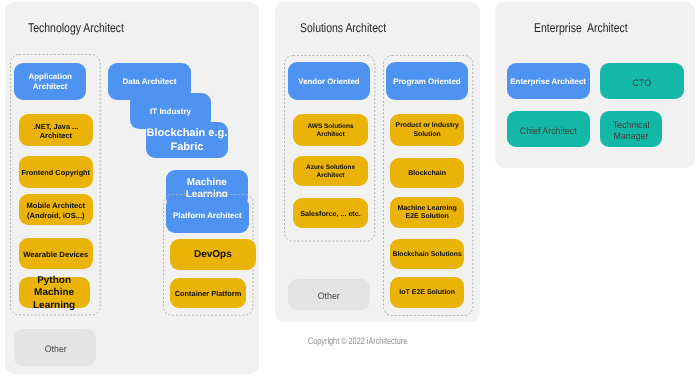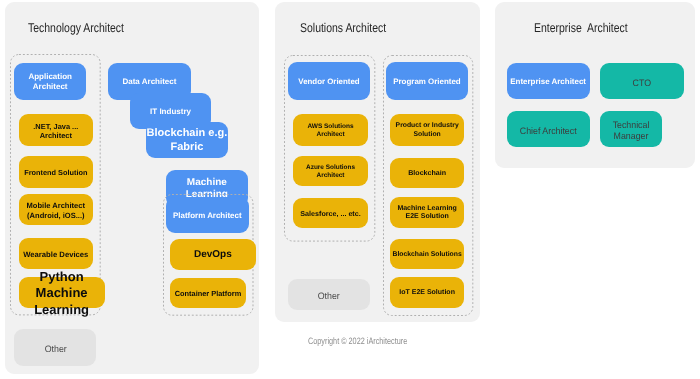--- a/index.html
+++ b/index.html
@@ -33,25 +33,25 @@
 <div class="dgroup" style="left:10.3px;top:54.1px;width:90.7px;height:261.4px">
     <svg width="90.7" height="261.4" viewBox="0 0 90.7 261.4">
       <rect x="0.5" y="0.5" width="89.7" height="260.4" rx="8.5" ry="8.5" fill="none" stroke="#b0b0b0" stroke-width="1" stroke-dasharray="1.9 2"></rect>
     </svg>
   </div>
 
 <div class="box blue" style="left:14.2px;top:62.5px;width:72px;height:37.4px;font-size:8.0px"><span class="bt">Application
 Architect</span></div>
 <div class="box lblue" style="left:18.6px;top:114.4px;width:74.4px;height:31.2px;font-size:7.45px"><span class="bt">.NET, Java ...
 Architect</span></div>
-<div class="box lblue" style="left:18.6px;top:156.4px;width:74.4px;height:31.2px;font-size:7.35px"><span class="bt">Frontend Solution</span></div>
+<div class="box lblue" style="left:18.6px;top:156.4px;width:74.4px;height:31.2px;font-size:7.35px"><span class="bt">Frontend Copyright</span></div>
 <div class="box lblue" style="left:18.6px;top:194px;width:74.4px;height:31.2px;font-size:7.55px"><span class="bt">Mobile Architect
 (Android, iOS...)</span></div>
 <div class="box lblue" style="left:18.6px;top:238.0px;width:74.4px;height:31.2px;font-size:7.7px"><span class="bt">Wearable Devices</span></div>
-<div class="box lblue" style="left:18.6px;top:277.0px;width:86px;height:31.2px;font-size:13px"><span class="bt">Python Machine
+<div class="box lblue" style="left:18.6px;top:277.0px;width:71px;height:31.2px;font-size:10px"><span class="bt">Python Machine
 Learning</span></div>
 
 <div class="box blue" style="left:108.3px;top:62.6px;width:82.3px;height:37px;font-size:8.0px"><span class="bt">Data Architect</span></div>
 <div class="box blue" style="left:129.8px;top:92.8px;width:81.4px;height:35.9px;font-size:8.0px"><span class="bt">IT Industry</span></div>
 <div class="box blue" style="left:145.7px;top:122.1px;width:82.5px;height:35.9px;font-size:11px"><span class="bt">Blockchain e.g.
 Fabric</span></div>
 <div class="box blue" style="left:165.6px;top:170px;width:82.5px;height:36.6px;font-size:10px"><span class="bt">Machine Learning</span></div>
 
 <div class="dgroup" style="left:162.8px;top:194px;width:90.5px;height:121.7px">
     <svg width="90.5" height="121.7" viewBox="0 0 90.5 121.7">

